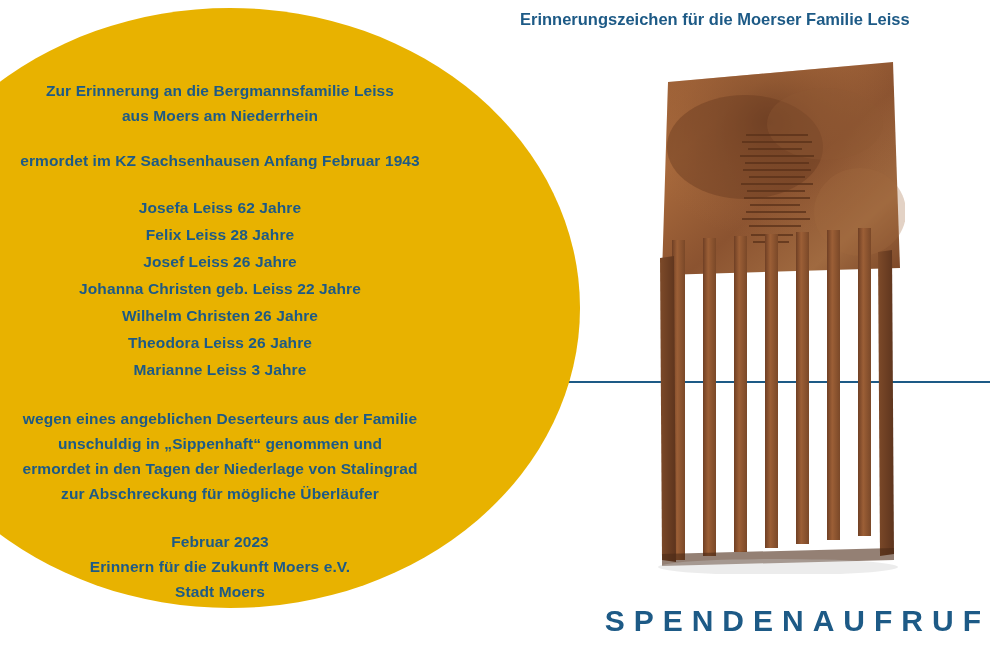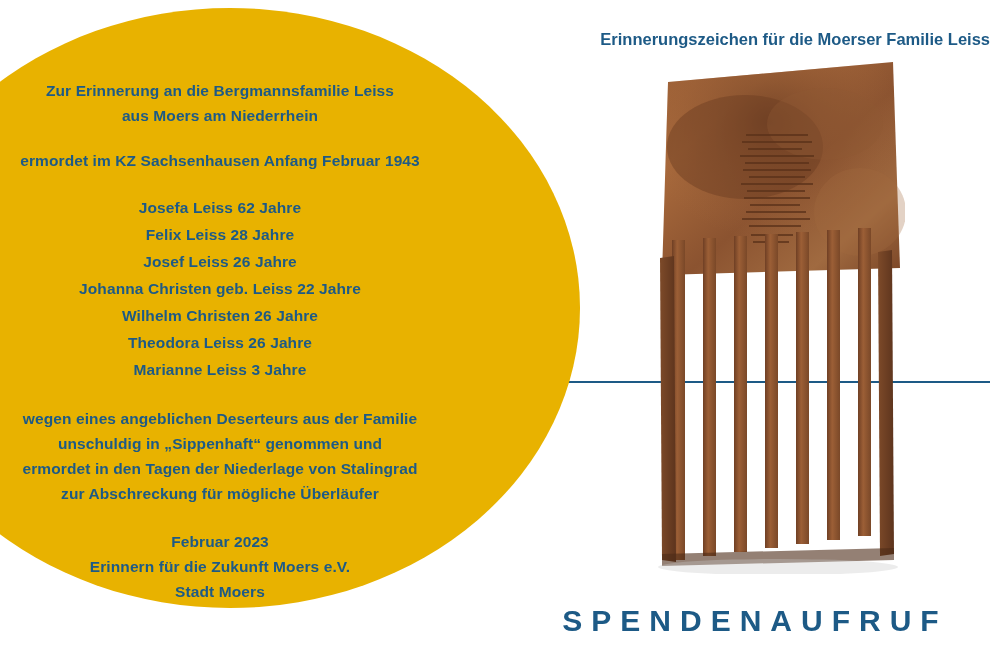--- a/index.html
+++ b/index.html
@@ -59,27 +59,26 @@
   .names .line {
     line-height: 1.74;
   }
 
   
   .right-title {
     position: absolute;
     left: 520px;
     top: 6px;
     width: 470px;
-    text-align: right;
+    text-align: left;
     color: #1d5a86;
     font-weight: bold;
     font-size: 16.5px;
     line-height: 1.6;
     z-index: 4;
-    margin-top: 20px;
   }
   .right-title .t1 { white-space: nowrap; }
   .right-title .t2 { }
 
   
   .rule {
     position: absolute;
     left: 520px;
     top: 381px;
     width: 470px;
@@ -101,21 +100,21 @@
   .monument svg {
     display: block;
   }
 
   
   .spendenaufruf {
     position: absolute;
     left: 520px;
     top: 604px;
     width: 470px;
-    text-align: center;
+    text-align: right;
     color: #1d5a86;
     font-size: 30px;
     font-weight: bold;
     letter-spacing: 9px;
     z-index: 4;
   }
 </style>
 </head>
 <body>
 

